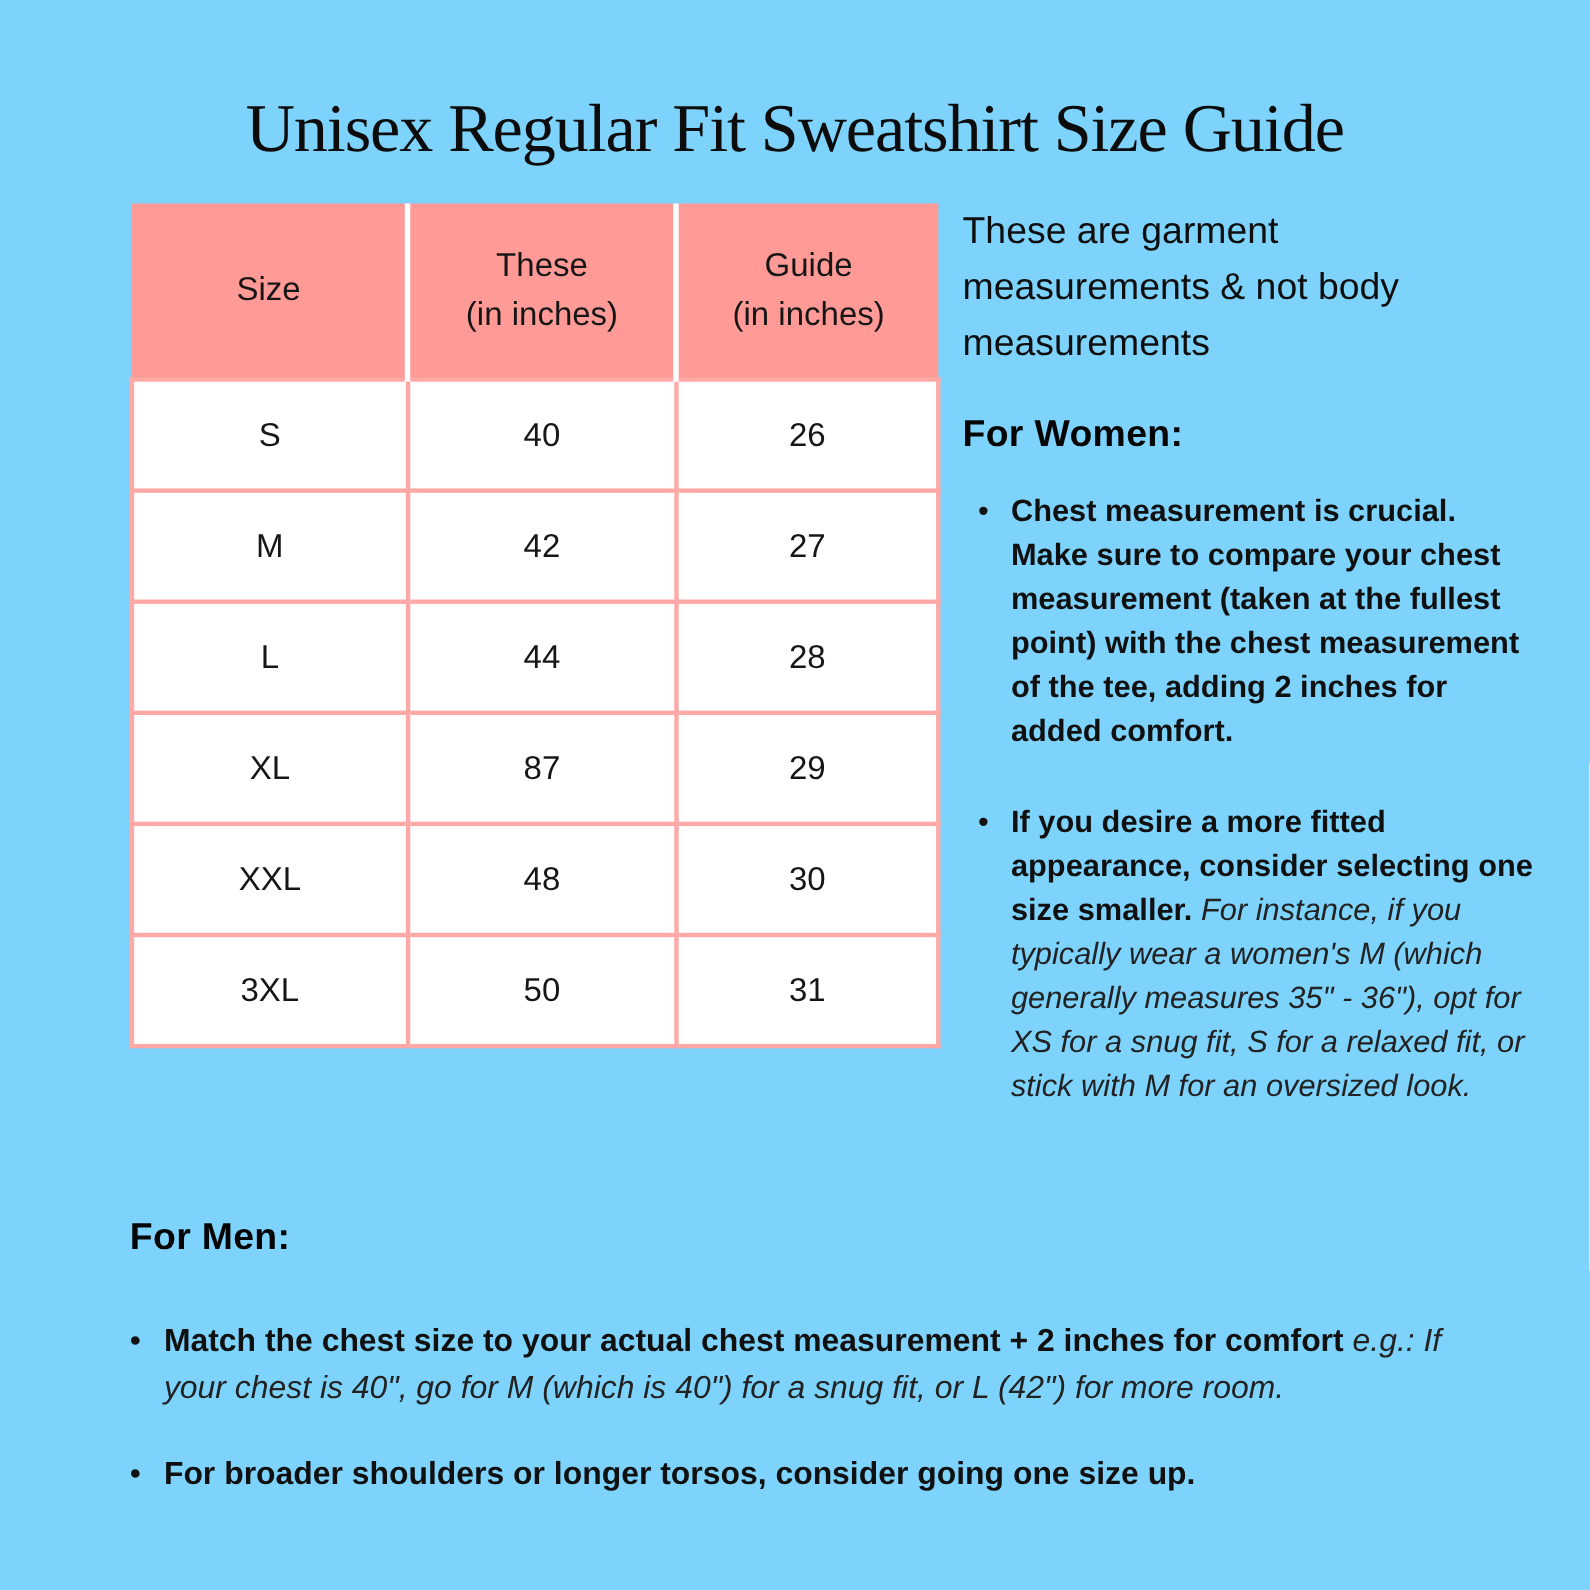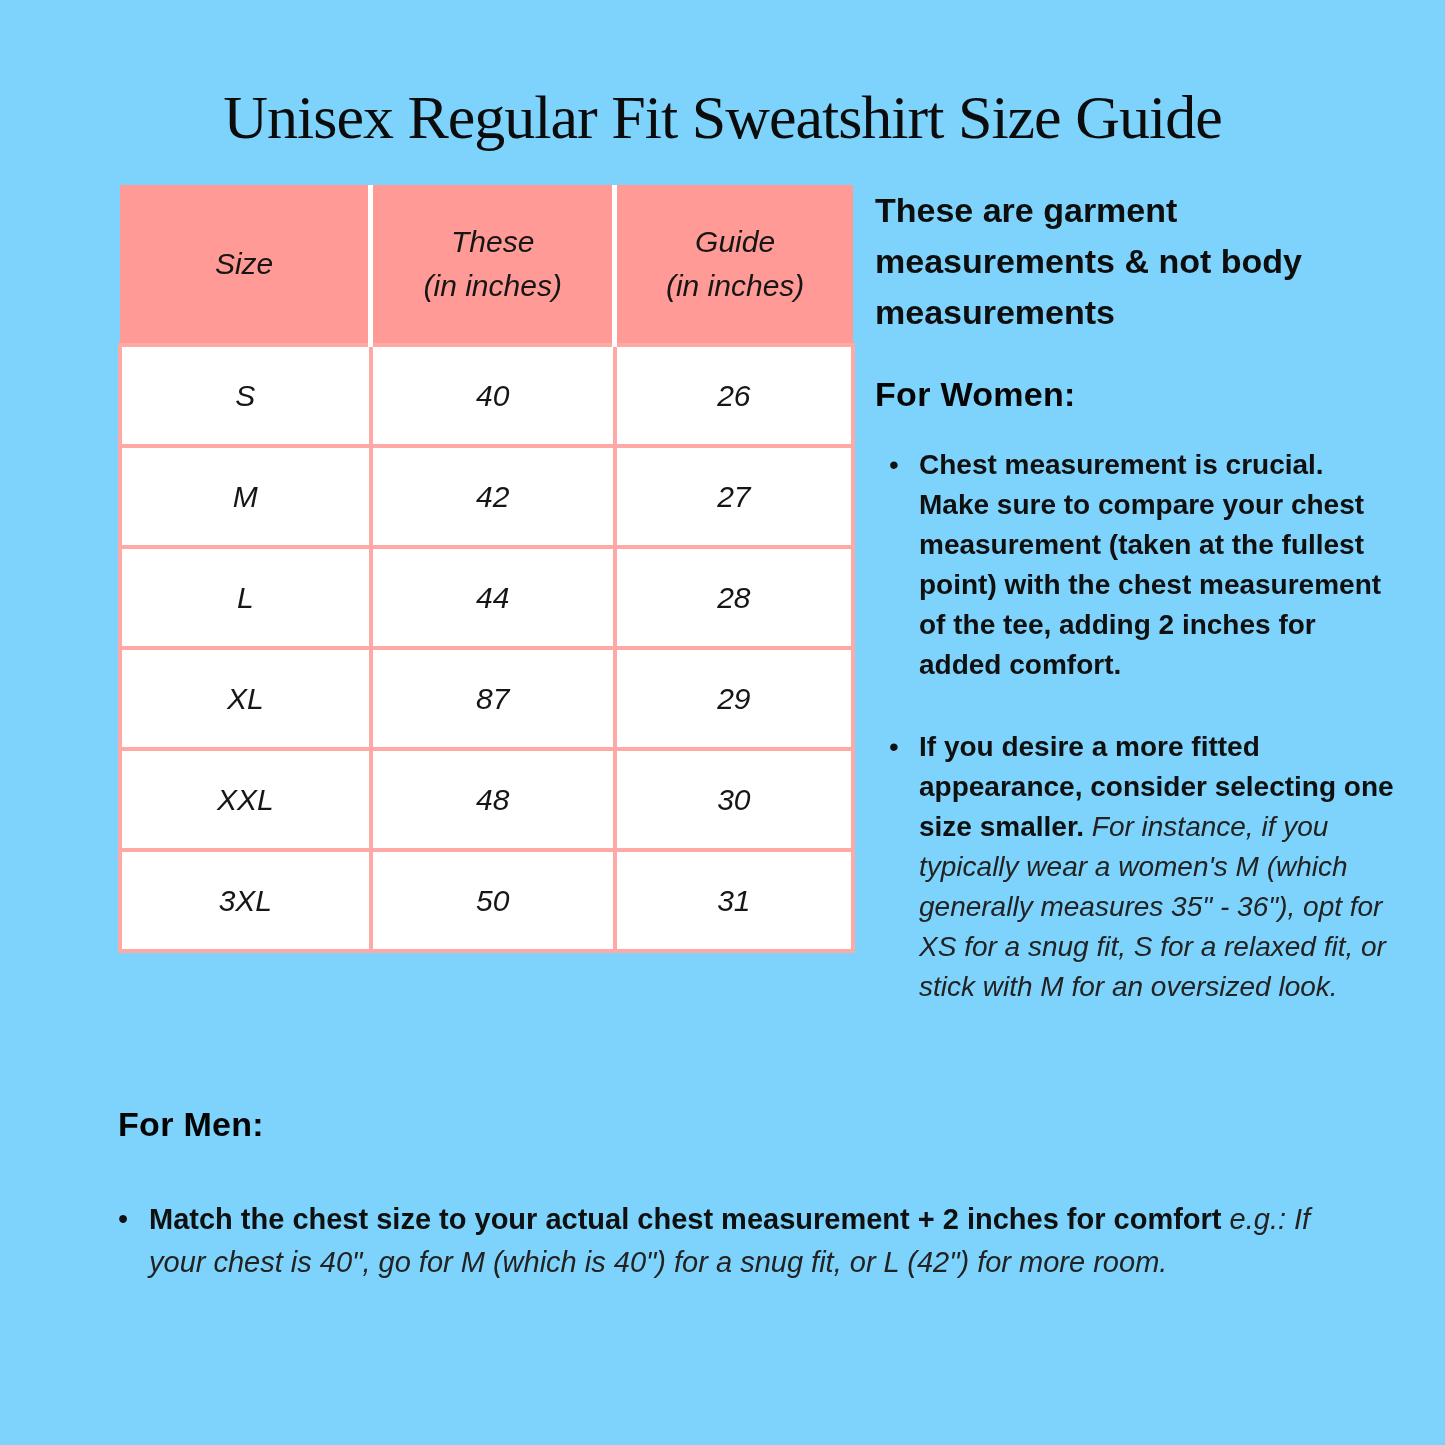--- a/index.html
+++ b/index.html
@@ -35,21 +35,20 @@
     margin-top:32px;
     padding-left:118px;
   }
   
   .size-table{
     border-collapse:collapse;
     width:737px;
     flex-shrink:0;
     table-layout:fixed;
     text-align:center;
-    font-style:italic;
   }
   .size-table col.c1{width:34.2%;}
   .size-table col.c2{width:33.3%;}
   .size-table col.c3{width:32.5%;}
   .size-table th{
     background:var(--header-bg);
     height:160px;
     font-weight:400;
     font-size:30px;
     vertical-align:middle;
@@ -70,21 +69,20 @@
   
   .right-col{
     margin-left:20px;
     width:520px;
   }
   .note{
     font-size:34px;
     line-height:51px;
     max-width:450px;
     color:#0e0e0e;
-    font-weight:bold;
   }
   .section-heading{
     font-size:34px;
     font-weight:700;
     letter-spacing:0.3px;
     color:#050505;
   }
   .right-col .section-heading{margin-top:37px;}
   .bullets{
     list-style:none;
@@ -197,16 +195,17 @@
         <li><span class="lead">If you desire a more fitted appearance, consider selecting one size smaller.</span><span class="rest"> For instance, if you typically wear a women's M (which generally measures 35" - 36"), opt for XS for a snug fit, S for a relaxed fit, or stick with M for an oversized look.</span></li>
       </ul>
     </div>
 
   </div>
 
   <div class="men-section">
     <h2 class="section-heading">For Men:</h2>
     <ul class="bullets men-bullets">
       <li><span class="lead">Match the chest size to your actual chest measurement + 2 inches for comfort</span><span class="rest"> e.g.: If your chest is 40", go for M (which is 40") for a snug fit, or L (42") for more room.</span></li>
+      <li><span class="lead">For broader shoulders or longer torsos, consider going one size up.</span><span class="rest"></span></li>
     </ul>
   </div>
 
 </div>
 
 </body></html>

